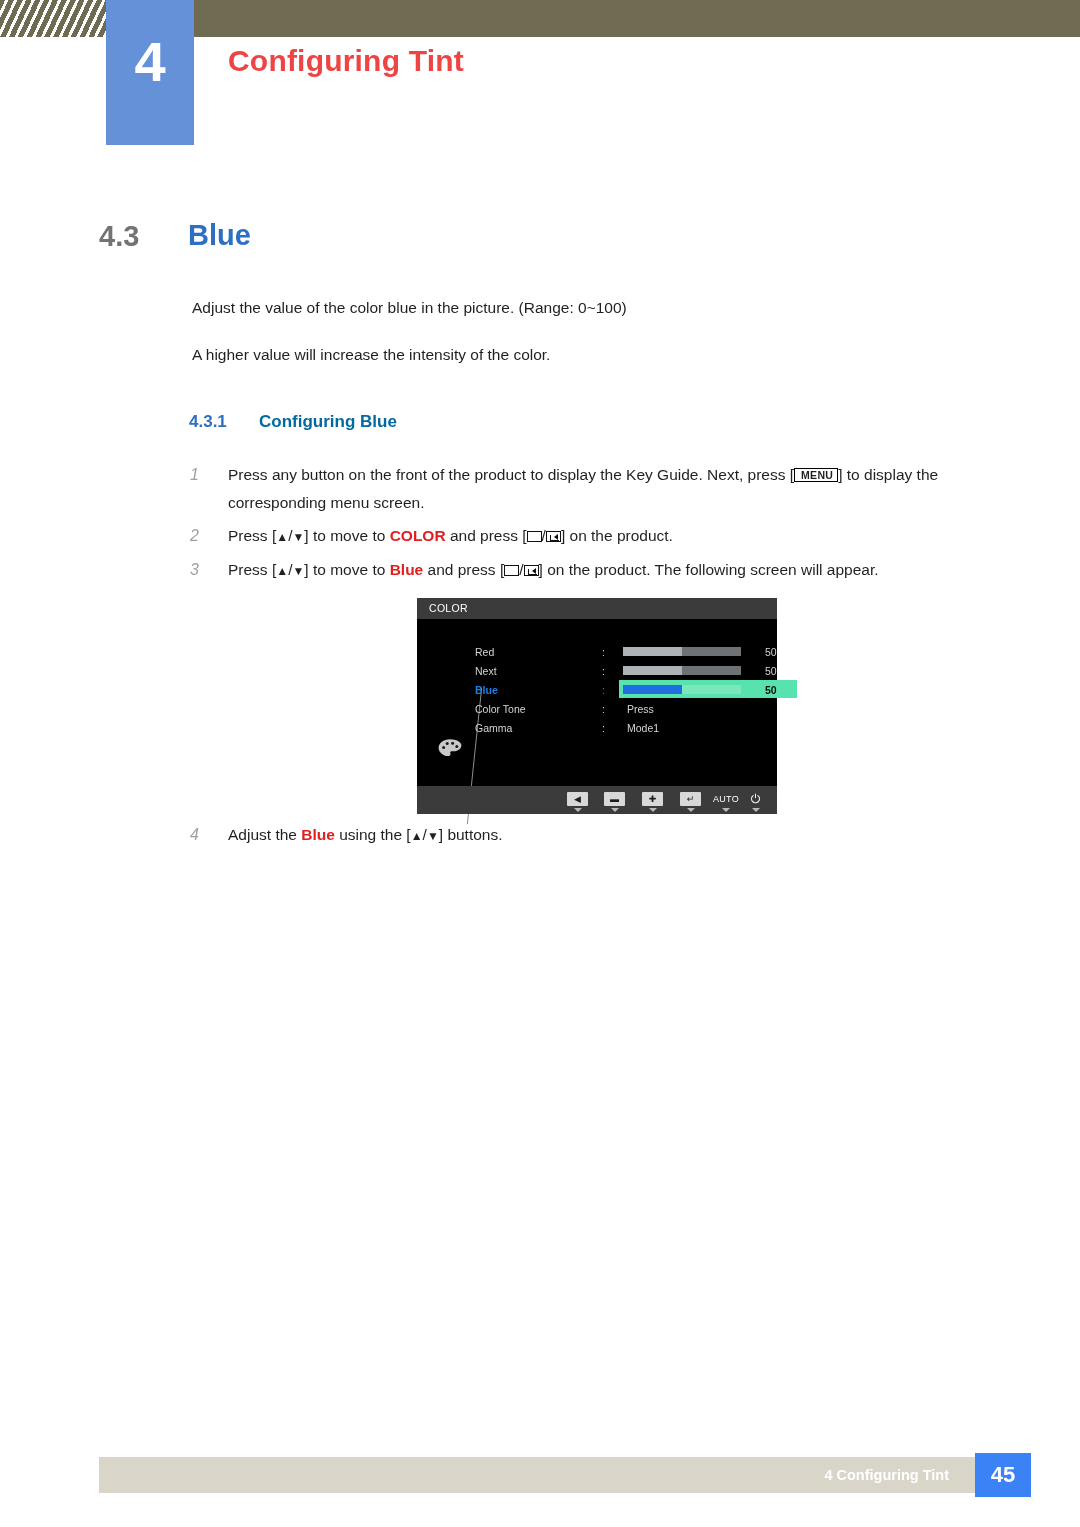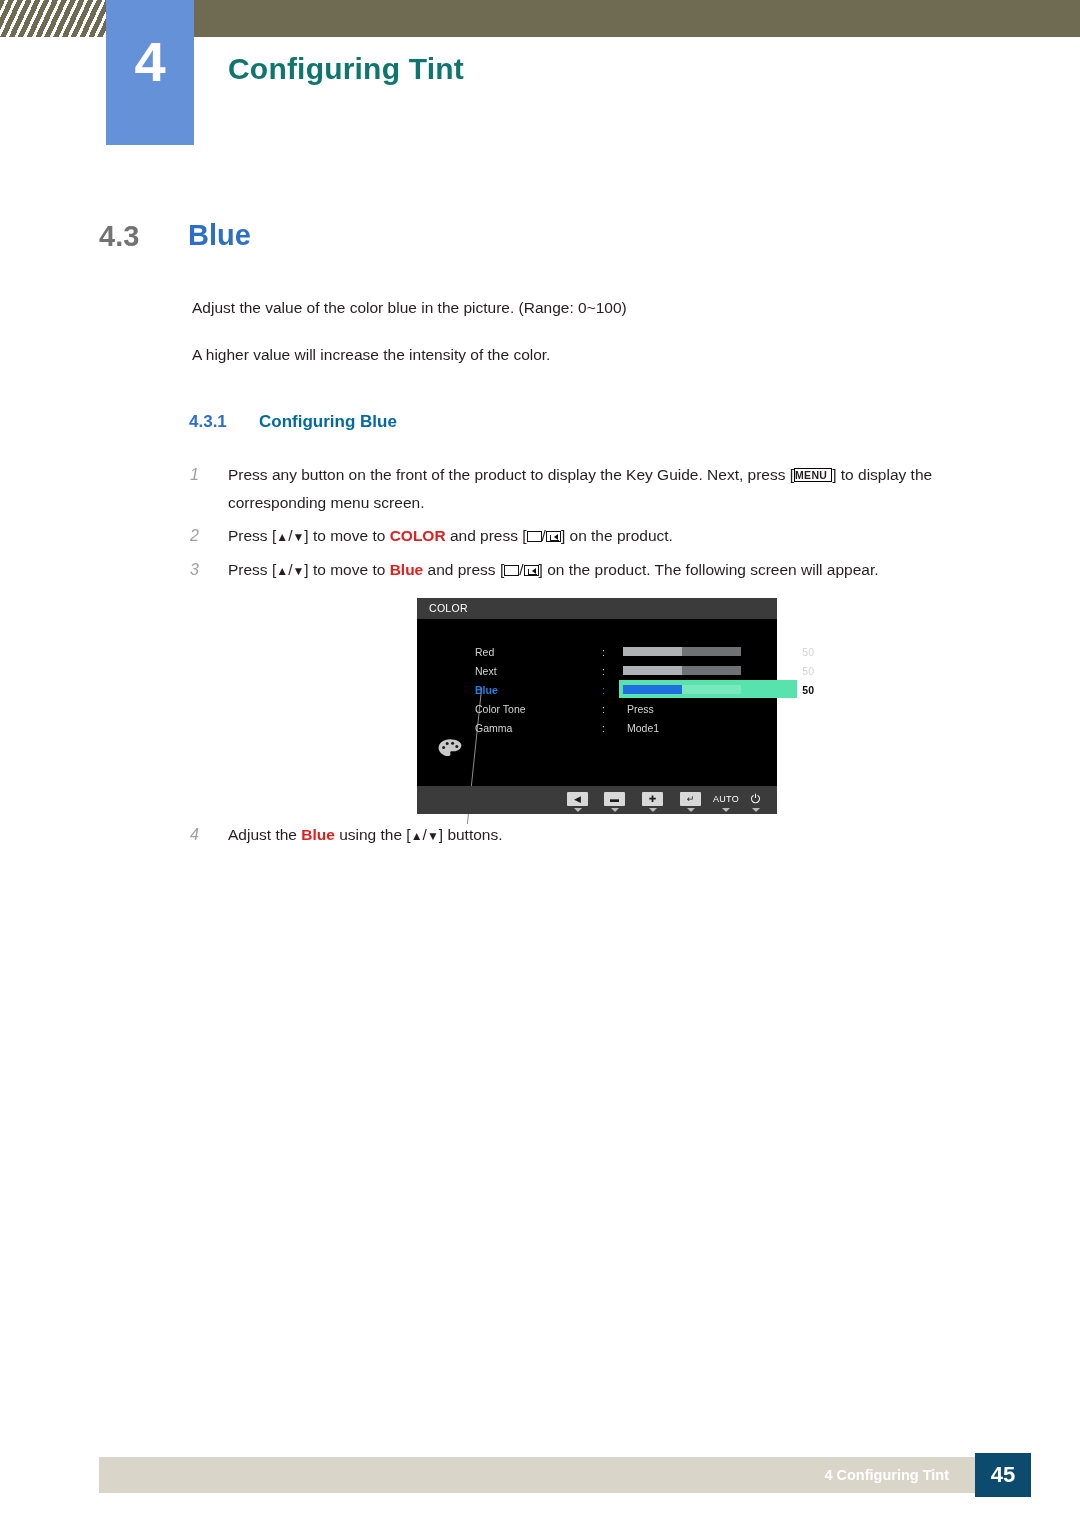--- a/index.html
+++ b/index.html
@@ -53,23 +53,22 @@
     font-weight: bold;
     color: #ffffff;
     line-height: 1;
   }
   .chapter-title {
     position: absolute;
     left: 228px;
     top: 44px;
     font-size: 30px;
     font-weight: bold;
-    color: #0f766e;
+    color: #ef4444;
     letter-spacing: 0.2px;
-    margin-top: 8px;
   }
 
   
   .section-no {
     position: absolute;
     left: 99px;
     top: 220px;
     font-size: 29px;
     font-weight: bold;
     color: #737373;
@@ -140,21 +139,21 @@
   .s3 { top: 556px; }
   .s4 { top: 821px; }
 
   .red { color: #e02020; font-weight: bold; }
 
   .keycap {
     display: inline-block;
     border: 1px solid #000;
     font-size: 10.5px;
     font-weight: bold;
-    padding: 1px 4px 1px 0;
+    padding: 1px 4px 1px 6px;
     line-height: 1;
     vertical-align: 1.5px;
     letter-spacing: 0.3px;
   }
   .arrow-k {
     display: inline-block;
     font-size: 12px;
     line-height: 1;
     vertical-align: 0.5px;
   }
@@ -271,23 +270,22 @@
     position: absolute;
     left: 0; top: 0;
     height: 9px;
     background: #aeb2b4;
   }
   .osd-row .num {
     position: absolute;
     left: 290px;
     top: 2px;
     color: #d4d4d4;
-    text-align: right;
+    text-align: left;
     width: 22px;
-    margin-left: 27px;
   }
   .osd-row.sel {
     color: #000000;
   }
   .osd-row.sel .hl {
     position: absolute;
     left: 144px;
     top: -2px;
     width: 178px;
     height: 18px;
@@ -377,21 +375,21 @@
     font-size: 14.5px;
     font-weight: bold;
     color: #ffffff;
   }
   .footer-page {
     position: absolute;
     right: 49px;
     bottom: 30px;
     width: 56px;
     height: 44px;
-    background: #0c4a6e;
+    background: #3b82f6;
     color: #ffffff;
     font-size: 22px;
     font-weight: bold;
     text-align: center;
     line-height: 44px;
   }
 </style>
 </head>
 <body>
 

